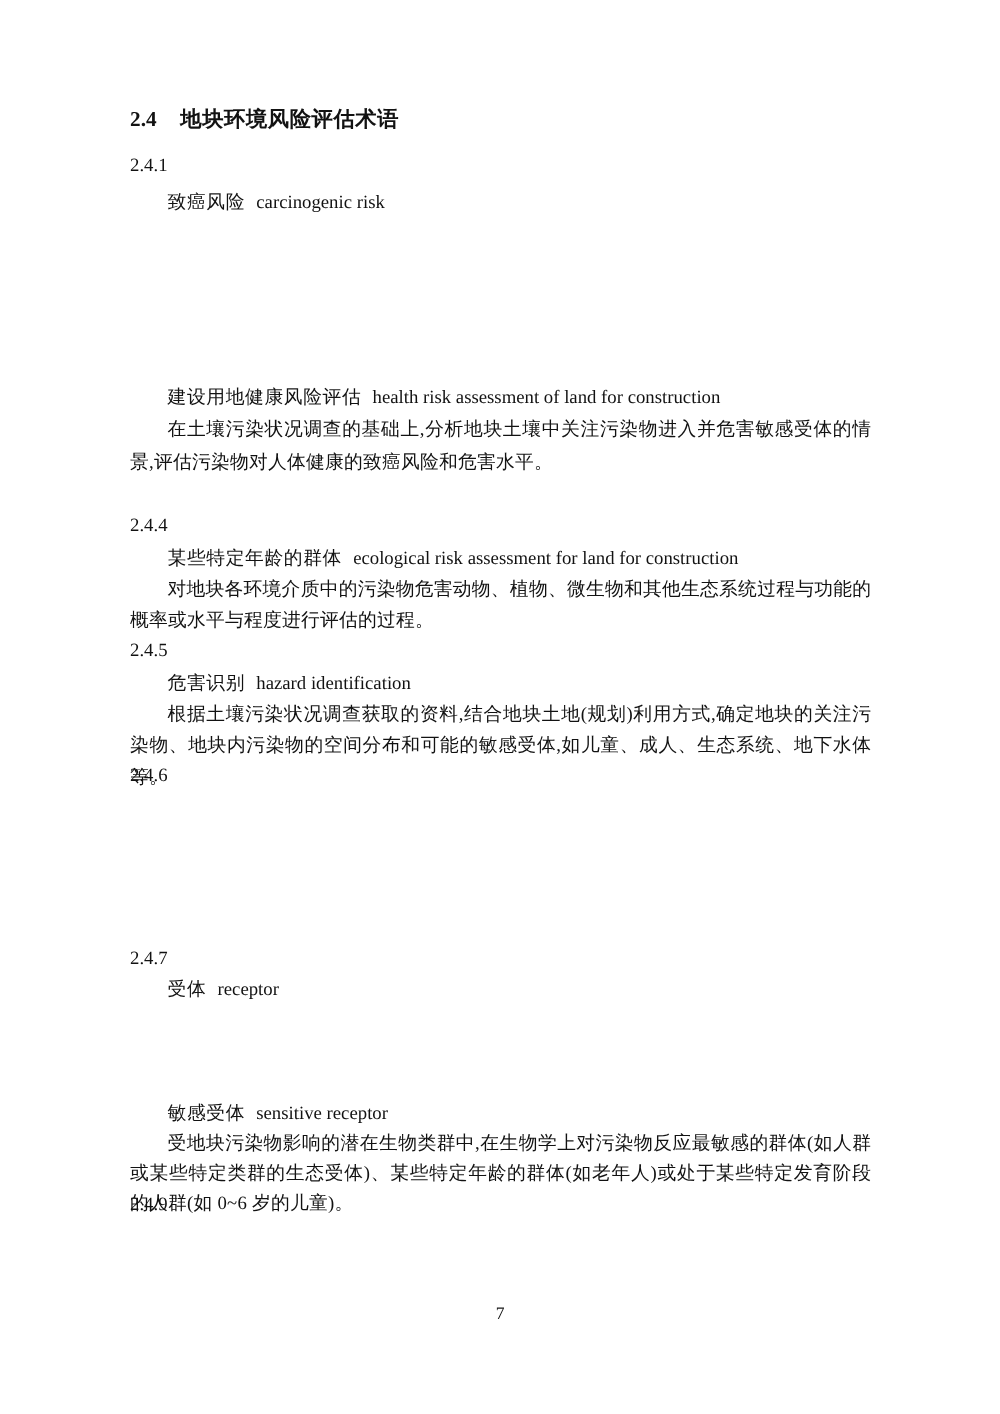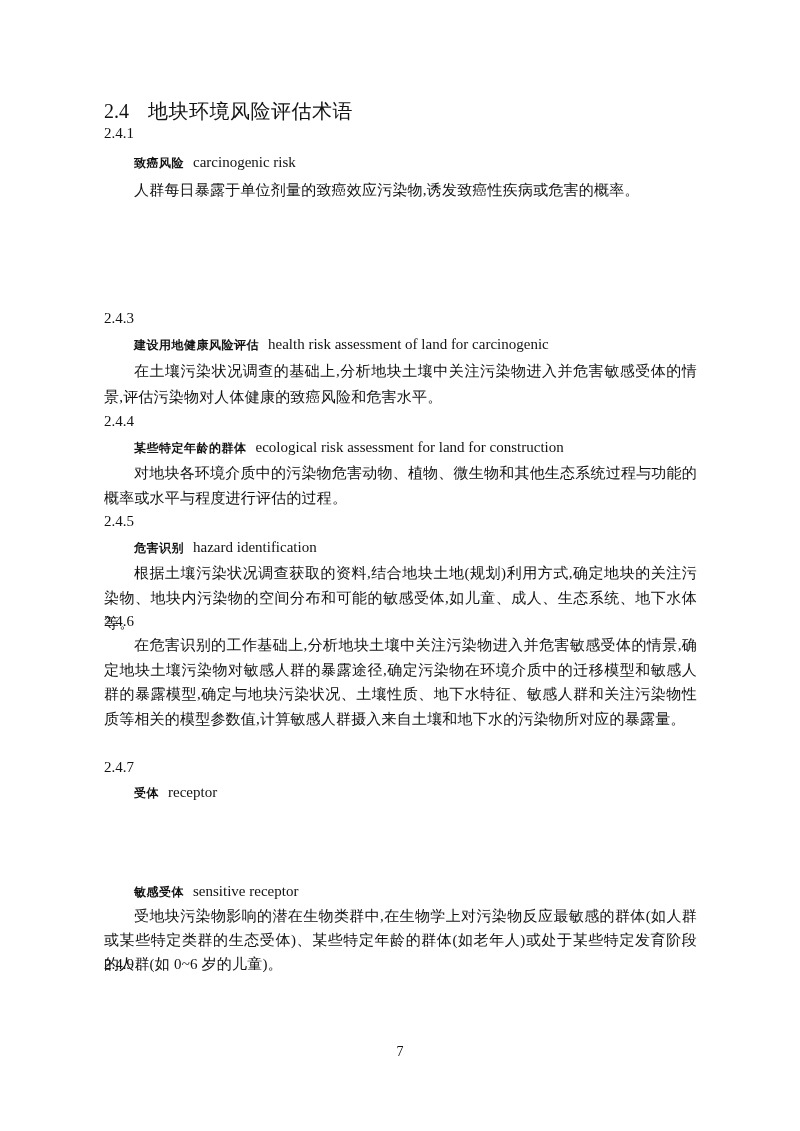--- a/index.html
+++ b/index.html
@@ -12,24 +12,24 @@
     width: 800px;
     height: 1131px;
     background: #ffffff;
     color: #121212;
     overflow: hidden;
     font-family: "Liberation Serif", "DejaVu Serif", serif;
   }
   .section-heading {
     position: absolute;
     left: 104px;
-    top: 98px;
+    top: 84px;
     width: 593px;
-    font-size: 20px;
-    font-weight: 400;
+    font-size: 17px;
+    font-weight: 700;
     white-space: nowrap;
   }
   .section-heading .h-num {
     font-family: "Liberation Serif", "DejaVu Serif", serif;
     display: inline-block;
     margin-right: 19px;
   }
   .section-heading .h-title {
     font-family: "Liberation Sans", "DejaVu Sans", sans-serif;
     letter-spacing: 0.5px;
@@ -43,22 +43,22 @@
     font-family: "Liberation Serif", "DejaVu Serif", serif;
     font-size: 15px;
   }
   .term-line {
     margin: 0;
     padding-left: 30px; 
     white-space: nowrap;
   }
   .term-zh {
     font-family: "Liberation Sans", "DejaVu Sans", sans-serif;
-    font-weight: 700;
-    font-size: 12px;
+    font-weight: 400;
+    font-size: 15px;
     letter-spacing: 0.5px;
   }
   .term-en {
     font-family: "Liberation Serif", "DejaVu Serif", serif;
     font-size: 15px;
     margin-left: 9px;
   }
   .definition {
     margin: 0;
     font-family: "Liberation Serif", "DejaVu Serif", serif;
@@ -84,28 +84,26 @@
 
   <div class="section-heading">
     <span class="h-num">2.4</span><span class="h-title">地块环境风险评估术语</span>
   </div>
 
   <div class="clause" style="top:120px; line-height:27.5px;">
     <div class="clause-num">2.4.1</div>
     <div class="term-line">
       <span class="term-zh">致癌风险</span><span class="term-en">carcinogenic risk</span>
     </div>
-    <p class="definition">人群每日暴露于单位剂量的致癌效应污染物,诱发致癌性疾病或危害的概率。</p>
   </div>
 
 
   <div class="clause" style="top:305px; line-height:26px;">
-    <div class="clause-num">2.4.3</div>
     <div class="term-line">
-      <span class="term-zh">建设用地健康风险评估</span><span class="term-en">health risk assessment of land for carcinogenic</span>
+      <span class="term-zh">建设用地健康风险评估</span><span class="term-en">health risk assessment of land for construction</span>
     </div>
     <p class="definition">在土壤污染状况调查的基础上,分析地块土壤中关注污染物进入并危害敏感受体的情景,评估污染物对人体健康的致癌风险和危害水平。</p>
   </div>
 
   <div class="clause" style="top:409px; line-height:25px;">
     <div class="clause-num">2.4.4</div>
     <div class="term-line">
       <span class="term-zh">某些特定年龄的群体</span><span class="term-en">ecological risk assessment for land for construction</span>
     </div>
     <p class="definition">对地块各环境介质中的污染物危害动物、植物、微生物和其他生态系统过程与功能的概率或水平与程度进行评估的过程。</p>
@@ -114,21 +112,20 @@
   <div class="clause" style="top:509px; line-height:25px;">
     <div class="clause-num">2.4.5</div>
     <div class="term-line">
       <span class="term-zh">危害识别</span><span class="term-en">hazard identification</span>
     </div>
     <p class="definition">根据土壤污染状况调查获取的资料,结合地块土地(规划)利用方式,确定地块的关注污染物、地块内污染物的空间分布和可能的敏感受体,如儿童、成人、生态系统、地下水体等。</p>
   </div>
 
   <div class="clause" style="top:609px; line-height:24.4px;">
     <div class="clause-num">2.4.6</div>
-    <p class="definition">在危害识别的工作基础上,分析地块土壤中关注污染物进入并危害敏感受体的情景,确定地块土壤污染物对敏感人群的暴露途径,确定污染物在环境介质中的迁移模型和敏感人群的暴露模型,确定与地块污染状况、土壤性质、地下水特征、敏感人群和关注污染物性质等相关的模型参数值,计算敏感人群摄入来自土壤和地下水的污染物所对应的暴露量。</p>
   </div>
 
   <div class="clause" style="top:755px; line-height:24.8px;">
     <div class="clause-num">2.4.7</div>
     <div class="term-line">
       <span class="term-zh">受体</span><span class="term-en">receptor</span>
     </div>
   </div>
 
   <div class="clause" style="top:879px; line-height:24px;">

